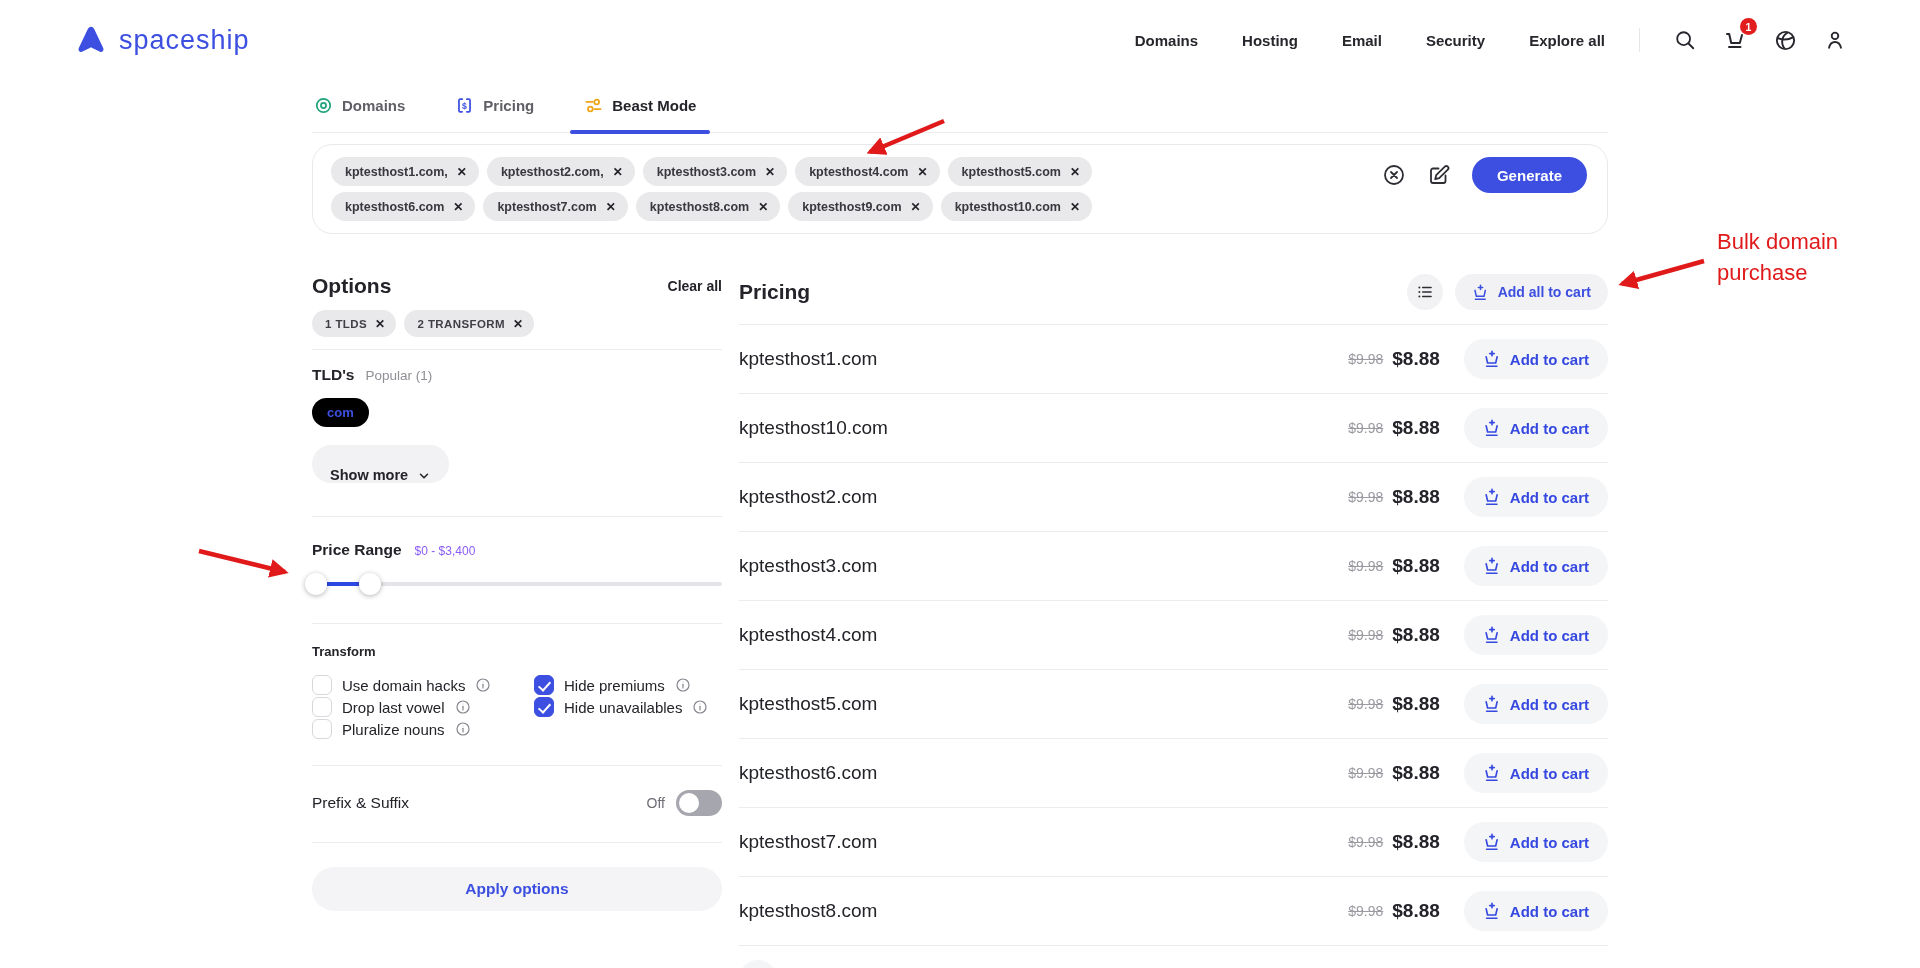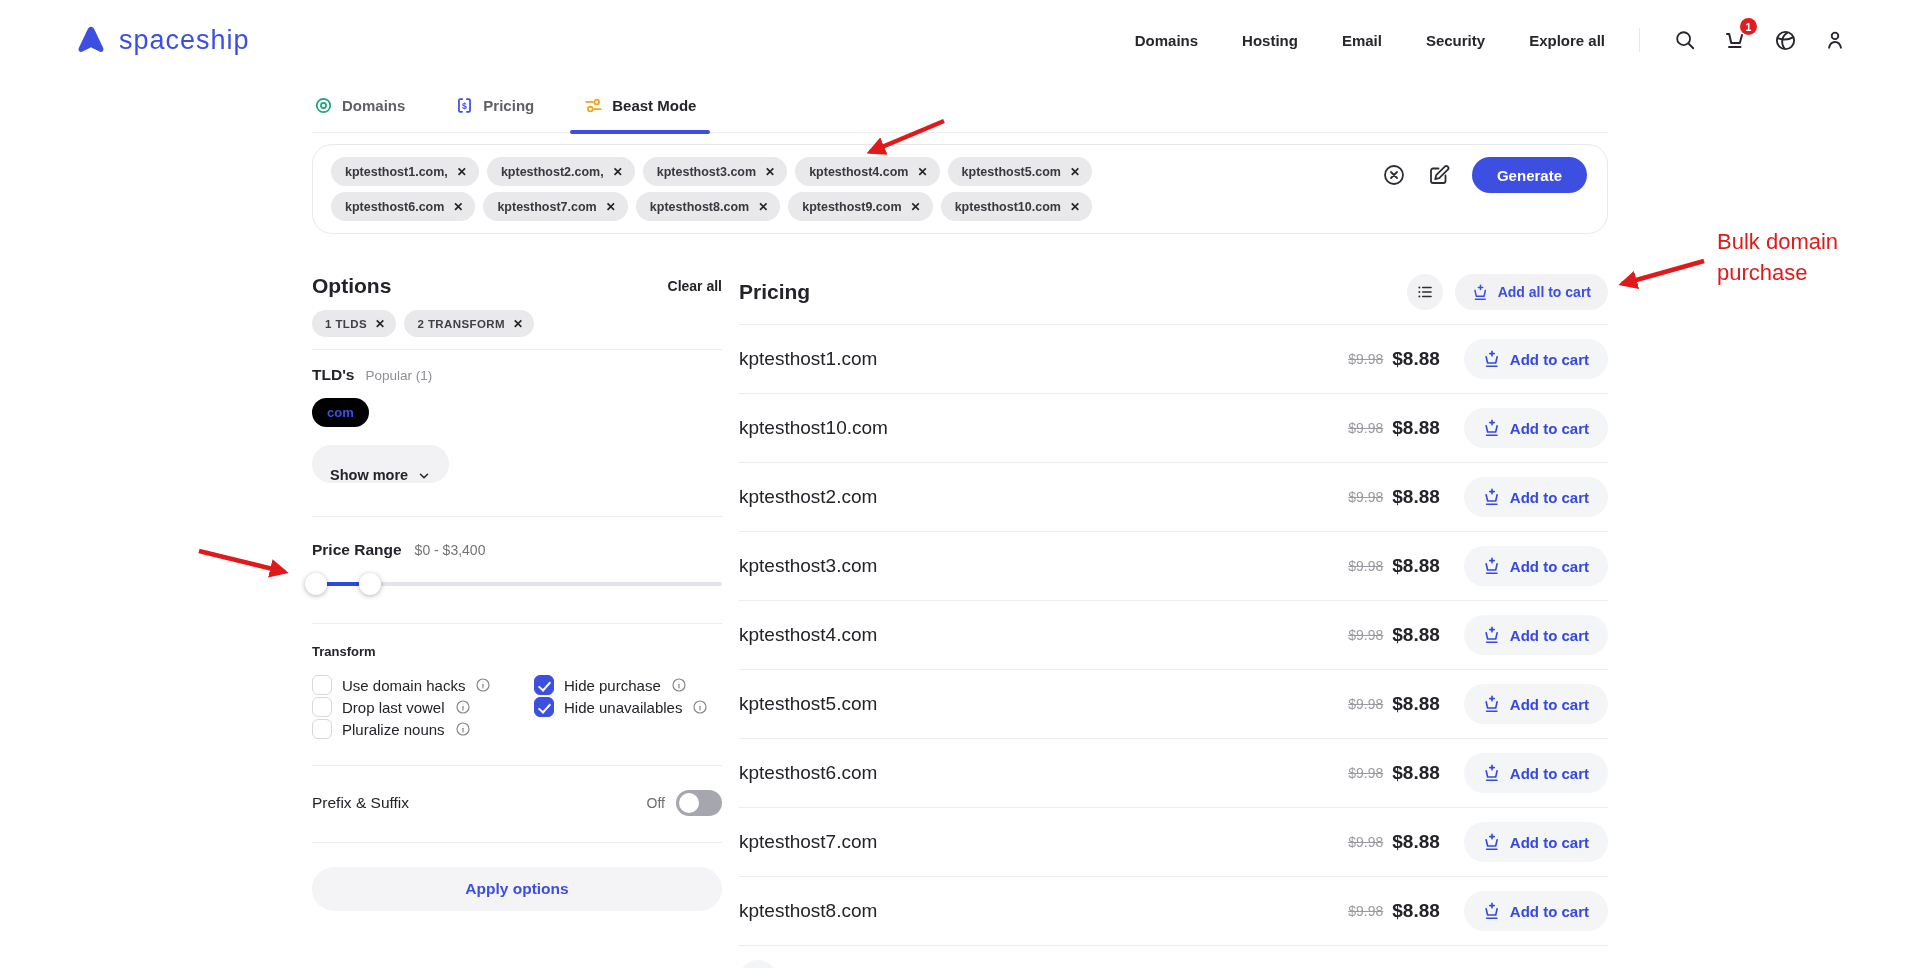--- a/index.html
+++ b/index.html
@@ -69,21 +69,21 @@
   .tld-sub { font-size:13.5px; color:#8f8f96; }
   .tld-chips { margin-top:14px; }
   .tld-chip { background:#000000; color:#3c4fe0; font-weight:700; font-size:13px; border-radius:15px;
     height:29px; padding:0 15px; display:inline-flex; align-items:center; cursor:pointer; }
   .show-more { margin-top:18px; background:#f2f2f4; border:none; border-radius:19px; height:38px;
     padding:0 18px; display:inline-flex; align-items:flex-end; gap:9px; font-size:14.5px; font-weight:700;
     color:#232329; cursor:pointer; font-family:inherit; }
   .sect-price { padding:24px 0 28px; }
   .pr-head { display:flex; gap:13px; align-items:baseline; }
   .pr-label { font-size:15.5px; font-weight:700; }
-  .pr-value { font-size:14px; color:#737373; }
+  .pr-value { font-size:12px; color:#8b5cf6; }
   .slider { position:relative; height:22px; margin-top:14px; }
   .slider-track { position:absolute; top:9px; left:0; right:0; height:4px; border-radius:2px; background:#e4e4e8; }
   .slider-fill { position:absolute; top:9px; left:5px; width:53px; height:4px; background:#2d49e3; border-radius:2px; }
   .slider-handle { position:absolute; top:0; width:22px; height:22px; background:#fff; border-radius:50%;
     box-shadow:0 1px 5px rgba(0,0,0,.30); cursor:grab; }
   .handle-min { left:-7px; }
   .handle-max { left:47px; }
   .sect-transform { padding:20px 0 26px; }
   .t-title { font-size:13px; font-weight:700; }
   .t-cols { display:flex; margin-top:16px; }
@@ -378,21 +378,21 @@
         <circle cx="12" cy="12" r="9"></circle>
                     <line x1="12" y1="11" x2="12" y2="16.5"></line>
                     <circle cx="12" cy="7.6" r="0.7" fill="currentColor" stroke="none"></circle>
       </svg>
     </span>
   </label>
 </div>
           <div class="t-col">
   <label class="check-row">
     <span class="checkbox checked"></span>
-    <span>Hide purchase</span>
+    <span>Hide premiums</span>
     <span class="info-icon">
       <svg width="16" height="16" viewBox="0 0 24 24" fill="none" stroke="currentColor" stroke-width="1.8" stroke-linecap="round">
         <circle cx="12" cy="12" r="9"></circle>
                     <line x1="12" y1="11" x2="12" y2="16.5"></line>
                     <circle cx="12" cy="7.6" r="0.7" fill="currentColor" stroke="none"></circle>
       </svg>
     </span>
   </label>
 
   <label class="check-row">

